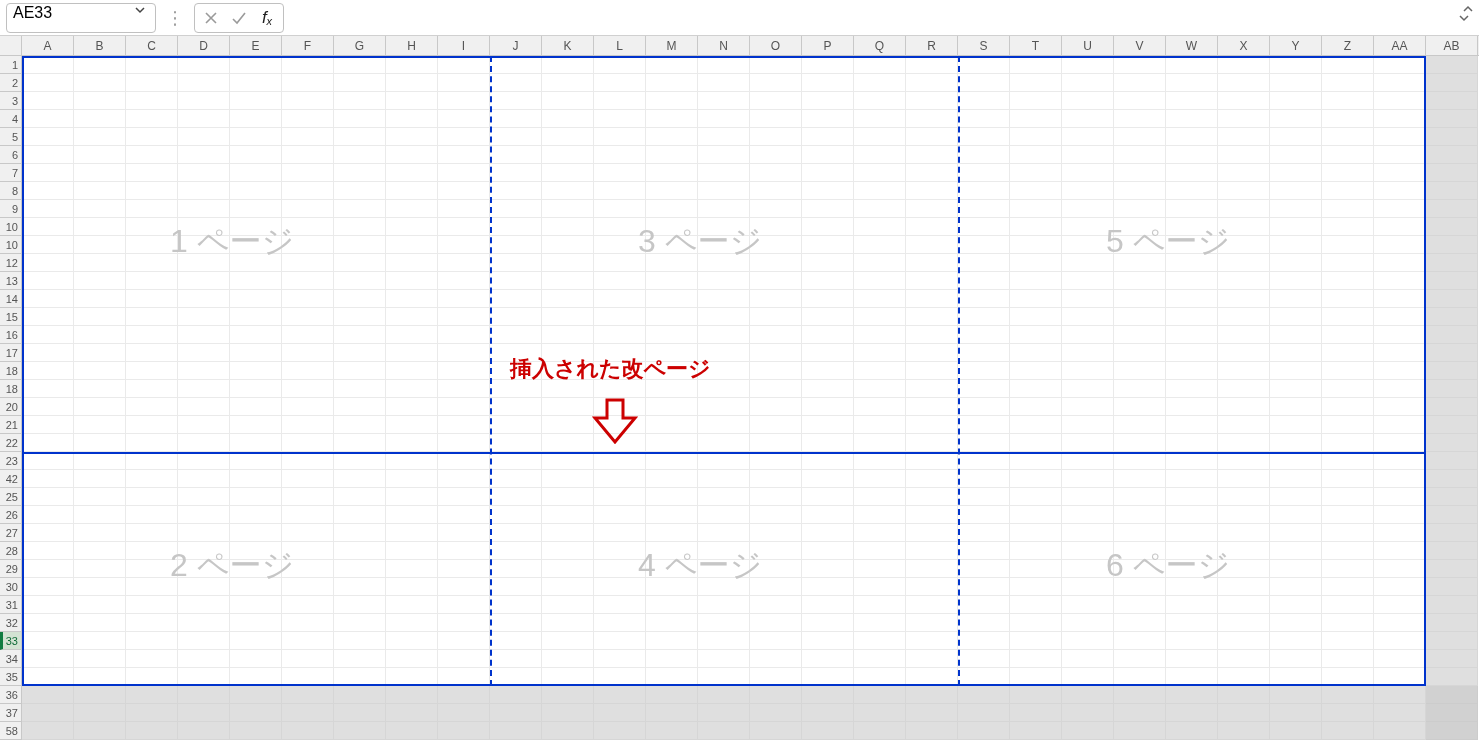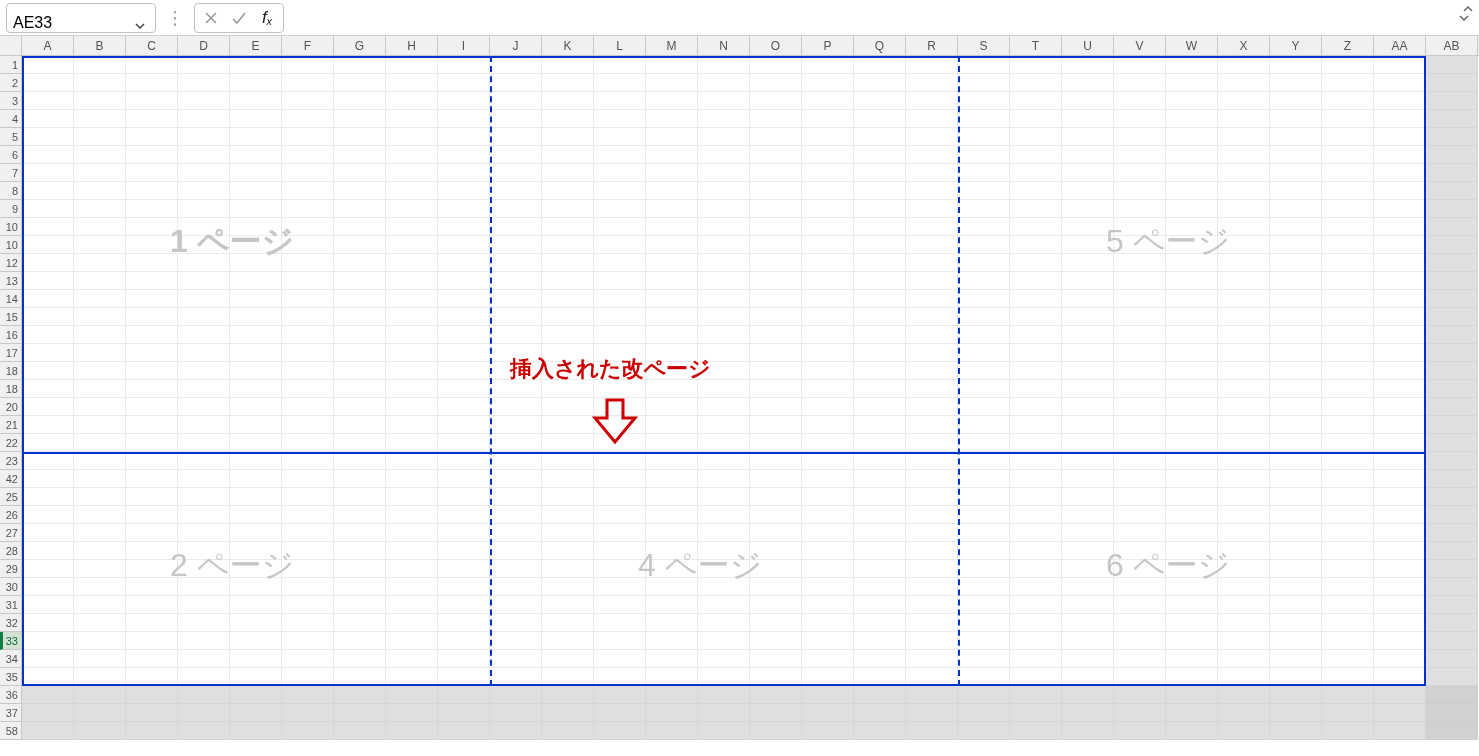--- a/index.html
+++ b/index.html
@@ -15,21 +15,21 @@
 .formula-bar {
   display: flex;
   align-items: center;
   height: 36px;
   border-bottom: 1px solid #d0d0d0;
   padding: 3px 6px;
   gap: 6px;
 }
 .namebox {
   display: flex;
-  align-items: flex-end;
+  align-items: flex-start;
   width: 150px;
   height: 30px;
   border: 1px solid #c0c0c0;
   border-radius: 4px;
   padding: 0 6px;
   background: #fff;
   font-size: 16px;
 }
 .namebox .txt { flex: 1; }
 .namebox .dd {
@@ -1452,21 +1452,22 @@
         <div class="cell" style="width: 52px;"></div>
         <div class="cell" style="width: 52px;"></div>
         <div class="cell" style="width: 52px;"></div>
       </div>
       <div class="out-of-print" style="left: 1404px; top: 0px; width: 52px; height: 684px; opacity: 0.55;"></div>
       <div class="out-of-print" style="left: 0px; top: 630px; width: 1456px; height: 54px; opacity: 0.55;"></div>
       <div class="print-border-outer" style="left: 0px; top: 0px; width: 1404px; height: 630px;"></div>
       <div class="pb-v" style="left: 468px; top: 0px; height: 630px;"></div>
       <div class="pb-v" style="left: 936px; top: 0px; height: 630px;"></div>
       <div class="pb-h-solid" style="left: 0px; top: 396px; width: 1404px;"></div>
-      <div class="watermark" style="left: 148px; top: 164px; font-weight: bold;">1 ページ</div>
+      <div class="watermark" style="left: 148px; top: 164px;">1 ページ</div>
+      <div class="watermark" style="left: 616px; top: 164px;">3 ページ</div>
       <div class="watermark" style="left: 1084px; top: 164px;">5 ページ</div>
       <div class="watermark" style="left: 148px; top: 488px;">2 ページ</div>
       <div class="watermark" style="left: 616px; top: 488px;">4 ページ</div>
       <div class="watermark" style="left: 1084px; top: 488px;">6 ページ</div>
       <div class="annotation" style="left: 488px; top: 298px;">挿入された改ページ</div>
       <div class="arrow-down" style="left: 568px; top: 342px;"><svg width="50" height="46" viewBox="0 0 50 46">
           <path d="M17 2 H33 V20 H45 L25 44 L5 20 H17 Z" fill="none" stroke="#cc0000" stroke-width="3"></path>
         </svg></div>
     </div>
 </div>

